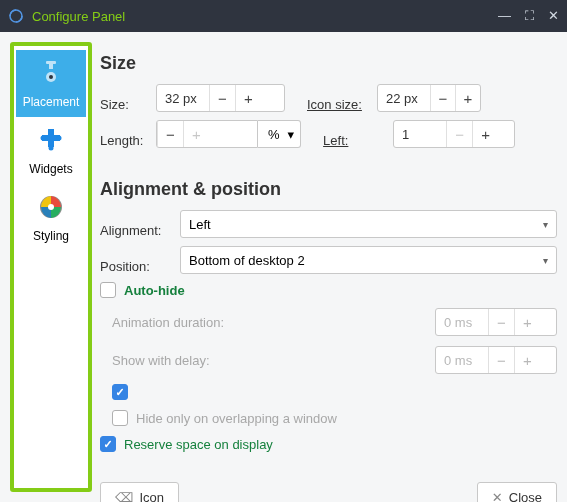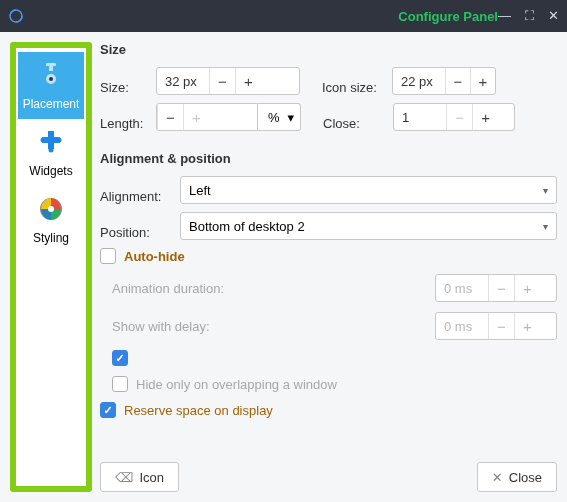--- a/index.html
+++ b/index.html
@@ -1,58 +1,58 @@
 <!DOCTYPE html>
 <html><head>
 <meta charset="utf-8">
 <style>
 * { box-sizing: border-box; margin: 0; padding: 0; font-family: -apple-system, "Segoe UI", sans-serif; font-size: 13px; }
 body { background: #f5f6f7; width: 567px; height: 502px; overflow: hidden; }
 
 .titlebar { background: #2f343f; color: #d3dae3; height: 32px; display: flex; align-items: center; padding: 0 8px; }
 .titlebar .app-icon { width: 16px; height: 16px; margin-right: 8px; display: flex; align-items: center; justify-content: center; }
-.titlebar .title { flex: 1; text-align: right; font-weight: 700; color: #22c55e; }
+.titlebar .title { flex: 1; text-align: left; font-weight: 400; color: #84cc16; }
 .titlebar .win-controls { display: flex; gap: 14px; }
 .titlebar .win-controls span { cursor: pointer; color: #d3dae3; }
 
 .content { display: flex; padding: 10px; gap: 8px; height: calc(100% - 32px); }
 
-.sidebar { width: 82px; border: 6px solid #84cc16; border-radius: 3px; background: #fff; padding: 4px 2px; }
+.sidebar { width: 82px; border: 4px solid #84cc16; border-radius: 3px; background: #fff; padding: 4px 2px; }
 .side-item { text-align: center; padding: 6px 2px 8px; cursor: pointer; }
 .side-item.selected { background: #3daee9; color: #fff; }
 .side-item .icon-box { height: 34px; display: flex; align-items: center; justify-content: center; margin-bottom: 4px; }
 .side-item span { font-size: 12px; }
 
 .main { flex: 1; display: flex; flex-direction: column; }
 
-h3 { font-size: 13px; font-weight: 700; color: #333; margin-bottom: 10px; }
+h3 { font-size: 18px; font-weight: 700; color: #333; margin-bottom: 10px; margin-top: 11px; }
 .section { margin-bottom: 12px; }
 
 .row { display: flex; align-items: flex-end; margin-bottom: 8px; gap: 0; }
 .label { color: #333; }
 .label-1 { width: 56px; }
-.label-2 { width: 70px; text-align: left; }
+.label-2 { width: 70px; text-align: left; text-decoration: underline; }
 .spinner { display: flex; border: 1px solid #c8c8c8; border-radius: 3px; background: #fff; height: 28px; overflow: hidden; }
 .spinner input { border: none; padding: 0 8px; width: 52px; outline: none; background: transparent; color: #333; }
 .spinner .btn { width: 26px; display: flex; align-items: center; justify-content: center; border-left: 1px solid #e0e0e0; cursor: pointer; color: #444; font-size: 15px; }
 .spinner.disabled .btn, .spinner.disabled input { color: #b8b8b8; }
 .spinner .btn.dis { color: #c8c8c8; }
 
 .select { flex: 1; border: 1px solid #c8c8c8; border-radius: 3px; background: #fff; height: 28px; display: flex; align-items: center; padding: 0 8px; justify-content: space-between; cursor: pointer; }
 .select .caret { color: #666; font-size: 10px; }
 
 .combo { display: flex; }
 .combo .spinner { border-radius: 3px 0 0 3px; }
 .combo .unit { border: 1px solid #c8c8c8; border-left: none; border-radius: 0 3px 3px 0; height: 28px; display: flex; align-items: center; padding: 0 6px 0 10px; gap: 8px; background: #fff; cursor: pointer; }
 
 .checkbox-row { display: flex; align-items: center; gap: 8px; margin-bottom: 10px; }
 .checkbox { width: 16px; height: 16px; border: 1px solid #b0b0b0; border-radius: 3px; background: #fff; display: flex; align-items: center; justify-content: center; cursor: pointer; }
 .checkbox.checked { background: #3584e4; border-color: #3584e4; color: #fff; font-size: 11px; font-weight: bold; }
 .checkbox-row.disabled .cb-label, .indent.disabled-group .label, .indent.disabled-group .cb-label { color: #a8a8a8; }
-.cb-label { color: #a16207; }
+.cb-label { color: #15803d; }
 .cb-label.bold { font-weight: 700; }
 
 .indent { margin-left: 12px; }
 .auto-row { display: flex; align-items: center; justify-content: space-between; margin-bottom: 10px; }
 
 .footer { display: flex; justify-content: space-between; margin-top: auto; padding-top: 8px; }
 .btn-footer { border: 1px solid #c8c8c8; border-radius: 3px; background: #fff; height: 30px; padding: 0 14px; display: flex; align-items: center; gap: 6px; cursor: pointer; color: #333; }
 .btn-footer .ic { color: #888; }
 </style>
 </head>
@@ -118,21 +118,21 @@
       <span>Styling</span>
     </div>
   </div>
 
   <div class="main">
 
     <div class="section">
       <h3>Size</h3>
       <div class="row">
         <div class="label label-1">Size:</div>
-        <div class="spinner" style="width:144px">
+        <div class="spinner" style="width:129px">
           <input value="32 px" style="">
           <div class="btn">−</div>
           <div class="btn">+</div>
         </div>
         <div style="width:22px"></div>
         <div class="label label-2">Icon size:</div>
         <div class="spinner" style="width:104px">
           <input value="22 px" style="">
           <div class="btn">−</div>
           <div class="btn">+</div>
@@ -144,21 +144,21 @@
           <div class="spinner" style="width:102px">
             <div class="btn">−</div>
             <div class="btn dis">+</div>
           </div>
           <div class="unit">
             <span>%</span>
             <span class="caret">▾</span>
           </div>
         </div>
         <div style="width:22px"></div>
-        <div class="label label-2">Close:</div>
+        <div class="label label-2">Left:</div>
         <div class="spinner" style="width:122px">
           <input value="1" style="">
           <div class="btn dis">−</div>
           <div class="btn">+</div>
         </div>
       </div>
     </div>
 
     <div class="section">
       <h3>Alignment &amp; position</h3>

